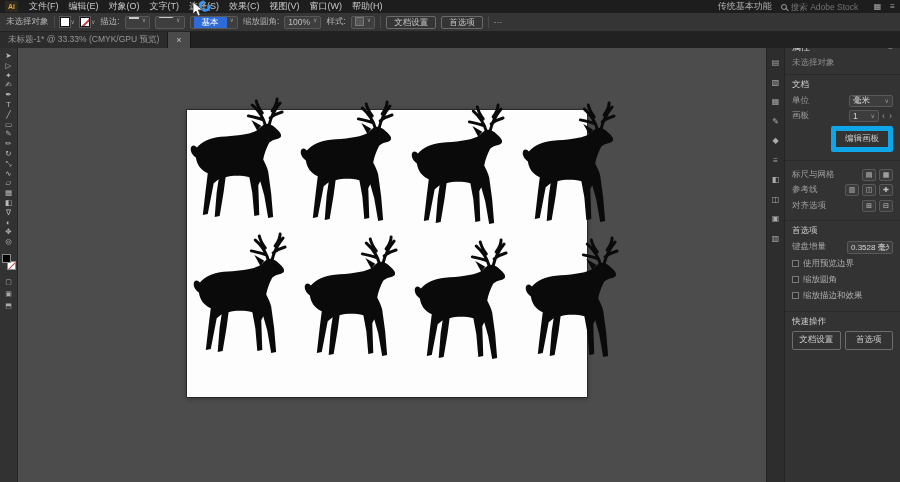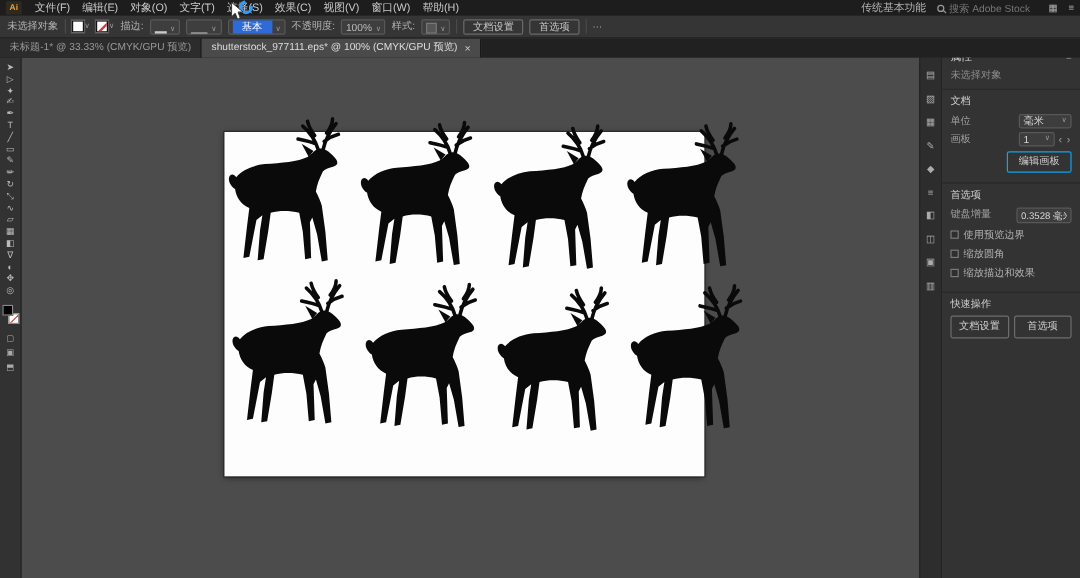--- a/index.html
+++ b/index.html
@@ -28,21 +28,21 @@
   .controlbar { position:absolute; top:13px; left:0; right:0; height:19px; background:#353535;
                 border-bottom:1px solid #222; display:flex; align-items:center; gap:5px;
                 padding:0 6px; font-size:8.5px; color:#bdbdbd; z-index:5; }
   .cb-label { white-space:nowrap; color:#b2b2b2; }
   .swatch-wrap { display:flex; align-items:center; gap:1px; }
   .swatch { width:10px; height:10px; background:#fff; border:1px solid #141414; box-shadow:0 0 0 1px #5a5a5a; }
   .swatch.stroke-none { position:relative; overflow:hidden; }
   .swatch.stroke-none::after { content:''; position:absolute; left:-2px; top:4px; width:14px; height:1.5px;
                                background:#d03b3b; transform:rotate(-45deg); }
   .chev { font-size:6px; color:#9a9a9a; line-height:1; }
-  .cb-drop { display:flex; align-items:flex-end; gap:3px; background:#3e3e3e; border:1px solid #585858;
+  .cb-drop { display:flex; align-items:flex-start; gap:3px; background:#3e3e3e; border:1px solid #585858;
              border-radius:2px; height:13px; padding:0 3px; }
   .wave { display:inline-block; width:14px; height:1px; background:#c9c9c9; border-radius:1px; }
   .hl { background:#2e6bd8; color:#fff; padding:0 8px; height:11px; line-height:11px; }
   .cb-btn { border:1px solid #6a6a6a; border-radius:2px; background:transparent; color:#c6c6c6;
             font-size:8.5px; height:13px; line-height:11px; padding:0 7px; white-space:nowrap; font-family:inherit; }
   .vsep { width:1px; height:12px; background:#4a4a4a; }
 
   
   .tabbar { position:absolute; top:32px; left:0; right:0; height:16px; background:#212121;
             display:flex; align-items:stretch; z-index:4; }
@@ -88,21 +88,21 @@
   .prow { display:flex; align-items:center; justify-content:space-between; margin:3.5px 0; }
   .row-label { color:#9f9f9f; white-space:nowrap; }
   .pselect { display:flex; align-items:center; justify-content:space-between; gap:3px;
              background:#3d3d3d; border:1px solid #585858; border-radius:2px; padding:0 3px;
              min-width:44px; height:12px; color:#d6d6d6; }
   .pselect.small { min-width:30px; }
   .ab-nav { color:#9f9f9f; font-size:9px; padding:0 1px; }
   .pbtn-group { display:flex; }
   .pbtn { width:14px; height:12px; border:1px solid #585858; border-radius:2px; background:#3b3b3b;
           color:#c3c3c3; font-size:7px; line-height:10px; text-align:center; margin-left:3px; }
-  .edit-btn { border:1px solid #0ea5e9; border-radius:2px; background:transparent; color:#cecece;
+  .edit-btn { border:5px solid #0ea5e9; border-radius:2px; background:transparent; color:#cecece;
               font-size:8.5px; padding:2px 9px; font-family:inherit; }
   .right { display:flex; justify-content:flex-end; }
   .kinput { width:46px; background:#3d3d3d; border:1px solid #585858; color:#d6d6d6; font-size:8px;
             padding:1px 3px; border-radius:2px; font-family:inherit; }
   .checkrow { display:flex; align-items:center; gap:4px; margin:4px 0; color:#b0b0b0; }
   .checkbox { width:7px; height:7px; border:1px solid #7b7b7b; background:#2e2e2e; flex:none; }
   .qa-buttons { display:flex; gap:4px; margin-top:3px; }
   .qa-btn { flex:1; border:1px solid #6d6d6d; border-radius:2px; text-align:center; padding:2.5px 0;
             color:#cecece; background:transparent; font-size:8.5px; font-family:inherit; white-space:nowrap; }
 
@@ -172,21 +172,21 @@
       <span class="chev">∨</span>
     </span>
     <span class="cb-drop">
       <span class="wave"></span>
       <span class="chev">∨</span>
     </span>
     <span class="cb-drop">
       <span class="hl">基本</span>
       <span class="chev">∨</span>
     </span>
-    <span class="cb-label">不透明度:</span>
+    <span class="cb-label">缩放圆角:</span>
     <span class="cb-drop">
       <span>100%</span>
       <span class="chev">∨</span>
     </span>
     <span class="cb-label">样式:</span>
     <span class="cb-drop">
       <span style="width:9px;height:9px;background:#565656;border:1px solid #777;"></span>
       <span class="chev">∨</span>
     </span>
     <span class="vsep"></span>
@@ -194,21 +194,20 @@
     <button class="cb-btn">首选项</button>
     <span class="vsep"></span>
     <span class="mb-icon">⋯</span>
   </div>
 
   <div class="tabbar">
     <div class="tab">
       <span>未标题-1* @ 33.33% (CMYK/GPU 预览)</span>
     </div>
     <div class="tab active">
-      <span>shutterstock_977111.eps* @ 100% (CMYK/GPU 预览)</span>
       <span class="tab-close">×</span>
     </div>
   </div>
 
   <div class="toolbar">
     <div style="display:flex;flex-direction:column;align-items:center;">
         <div class="tool">➤</div>
         <div class="tool">▷</div>
         <div class="tool">✦</div>
         <div class="tool">✍</div>
@@ -324,20 +323,44 @@
           </span>
           <span class="ab-nav">‹</span>
           <span class="ab-nav">›</span>
         </span>
       </div>
       <div class="prow right">
         <button class="edit-btn">编辑画板</button>
       </div>
     </div>
 
+    <div class="section">
+      <div class="prow">
+        <span class="row-label">标尺与网格</span>
+        <span class="pbtn-group">
+            <span class="pbtn">▤</span>
+            <span class="pbtn">▦</span>
+          </span>
+      </div>
+      <div class="prow">
+        <span class="row-label">参考线</span>
+        <span class="pbtn-group">
+            <span class="pbtn">▥</span>
+            <span class="pbtn">◫</span>
+            <span class="pbtn">✚</span>
+          </span>
+      </div>
+      <div class="prow">
+        <span class="row-label">对齐选项</span>
+        <span class="pbtn-group">
+            <span class="pbtn">⊞</span>
+            <span class="pbtn">⊟</span>
+          </span>
+      </div>
+    </div>
 
     <div class="section">
       <div class="sec-h">首选项</div>
       <div class="prow">
         <span class="row-label">键盘增量</span>
         <input class="kinput" value="0.3528 毫米" style="">
       </div>
       <div>
           <div class="checkrow">
             <span class="checkbox"></span>

